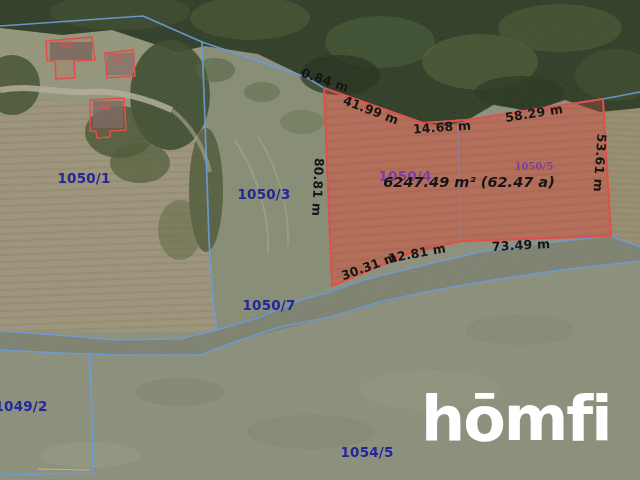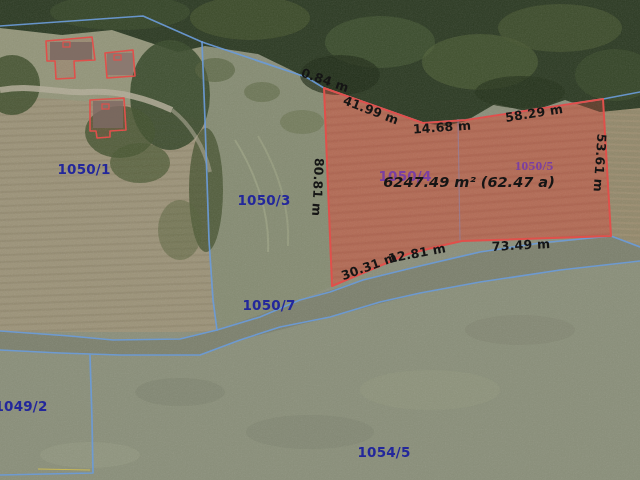--- a/index.html
+++ b/index.html
@@ -140,33 +140,34 @@
         <polygon class="bld" points="105,53 133,50 135,76 107,78"></polygon>
         <polygon class="bld" points="90,100 124,98 126,130 110,131 110,137 97,138 96,131 90,131"></polygon>
         <rect class="bld-mark" x="63" y="42" width="7" height="5"></rect>
         <rect class="bld-mark" x="114" y="55" width="7" height="5"></rect>
         <rect class="bld-mark" x="102" y="104" width="7" height="5"></rect>
       </g>
     </g>
   </svg>
 
   <div id="labels-layer">
-      <div class="parcel-label adjacent" style="left: 84px; top: 169px;">1050/1</div>
-      <div class="parcel-label adjacent" style="left: 264px; top: 200px;">1050/3</div>
+      <div class="parcel-label adjacent" style="left: 84px; top: 178px;">1050/1</div>
+      <div class="parcel-label adjacent" style="left: 264px; top: 194px;">1050/3</div>
       <div class="parcel-label highlighted" style="left: 405px; top: 176px;">1050/4</div>
       <div class="parcel-label highlighted" style="left: 534px; top: 166px; font-family: Liberation Serif, serif;">1050/5</div>
       <div class="parcel-label adjacent" style="left: 269px; top: 305px;">1050/7</div>
       <div class="parcel-label adjacent" style="left: 21px; top: 406px;">1049/2</div>
-      <div class="parcel-label adjacent" style="left: 384px; top: 452px;">1054/5</div>
+      <div class="parcel-label adjacent" style="left: 367px; top: 452px;">1054/5</div>
       <div class="measure-label" style="left: 325px; top: 80px; transform: translate(-50%, -50%) rotate(19deg);">0.84 m</div>
       <div class="measure-label" style="left: 371px; top: 110px; transform: translate(-50%, -50%) rotate(21deg);">41.99 m</div>
       <div class="measure-label" style="left: 442px; top: 127px; transform: translate(-50%, -50%) rotate(-4deg);">14.68 m</div>
       <div class="measure-label" style="left: 534px; top: 113px; transform: translate(-50%, -50%) rotate(-9deg);">58.29 m</div>
       <div class="measure-label" style="left: 318px; top: 187px; transform: translate(-50%, -50%) rotate(93deg);">80.81 m</div>
       <div class="measure-label" style="left: 600px; top: 163px; transform: translate(-50%, -50%) rotate(94deg);">53.61 m</div>
       <div class="measure-label" style="left: 369px; top: 266px; transform: translate(-50%, -50%) rotate(-20deg);">30.31 m</div>
       <div class="measure-label" style="left: 417px; top: 253px; transform: translate(-50%, -50%) rotate(-11deg);">12.81 m</div>
       <div class="measure-label" style="left: 521px; top: 245px; transform: translate(-50%, -50%) rotate(-3deg);">73.49 m</div>
     </div>
 
   <div class="area-label" id="area-label" style="left: 469px; top: 182px;">6247.49 m² (62.47 a)</div>
 
+  <div class="watermark">hōmfi</div>
 </div>
 
 </body></html>

